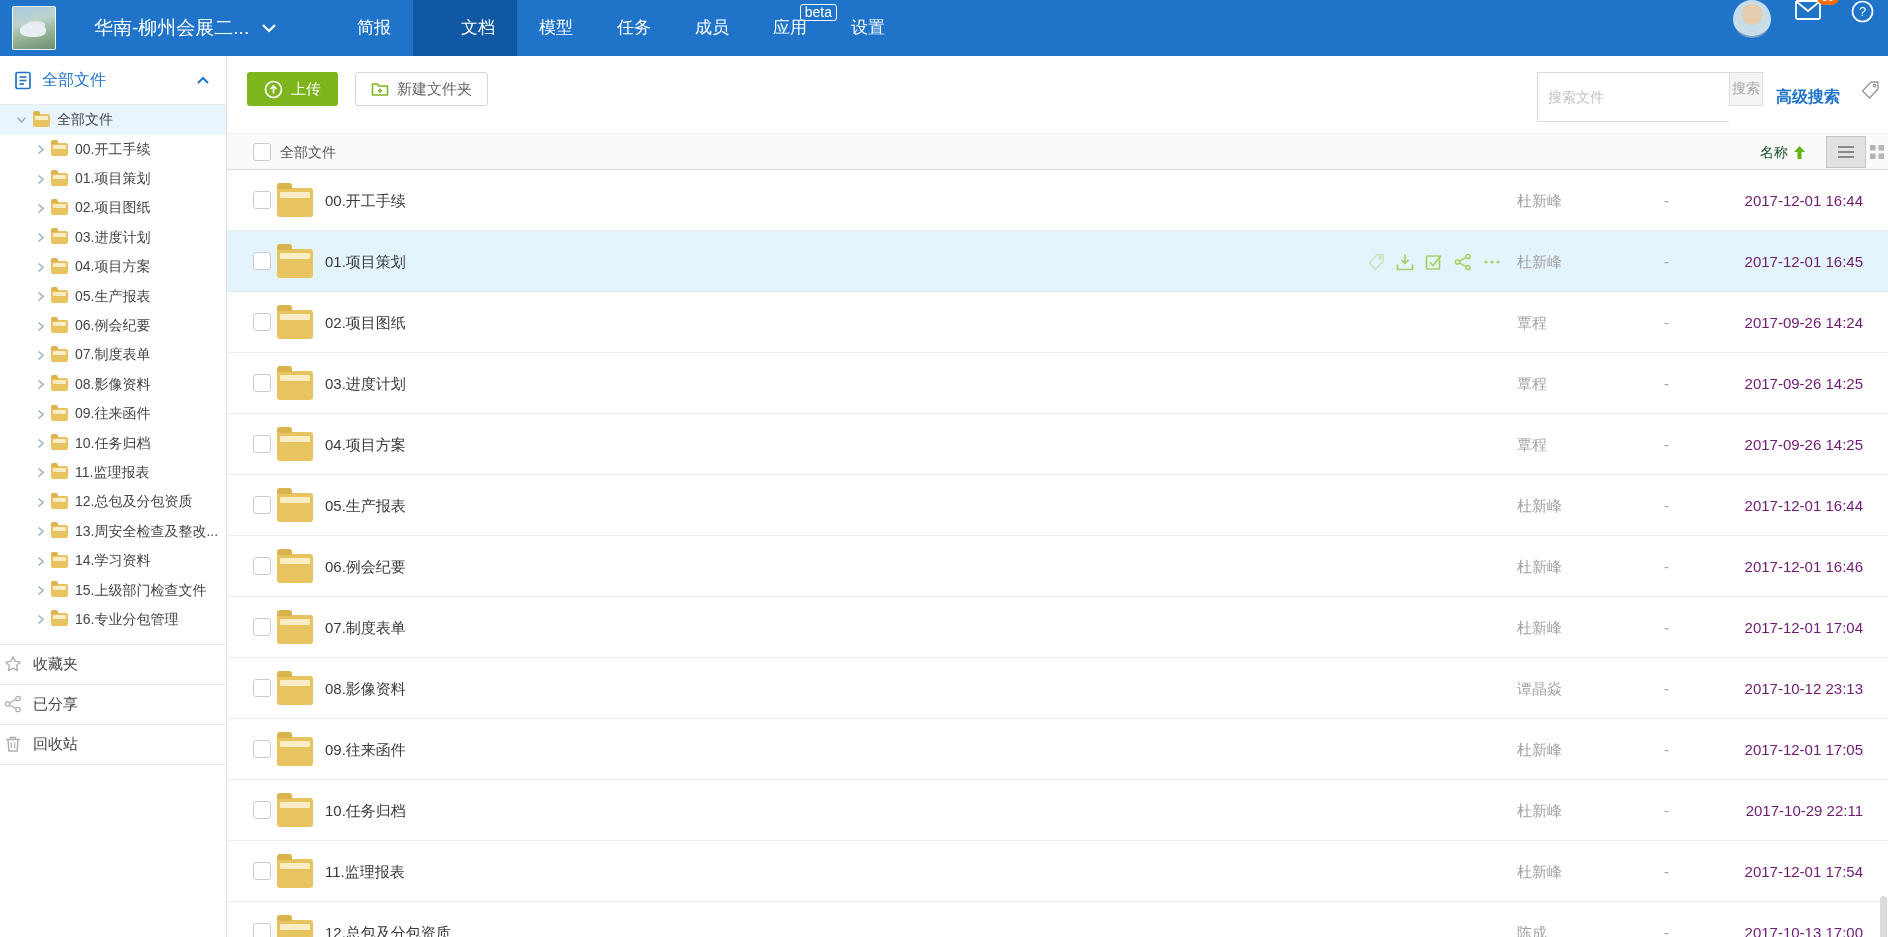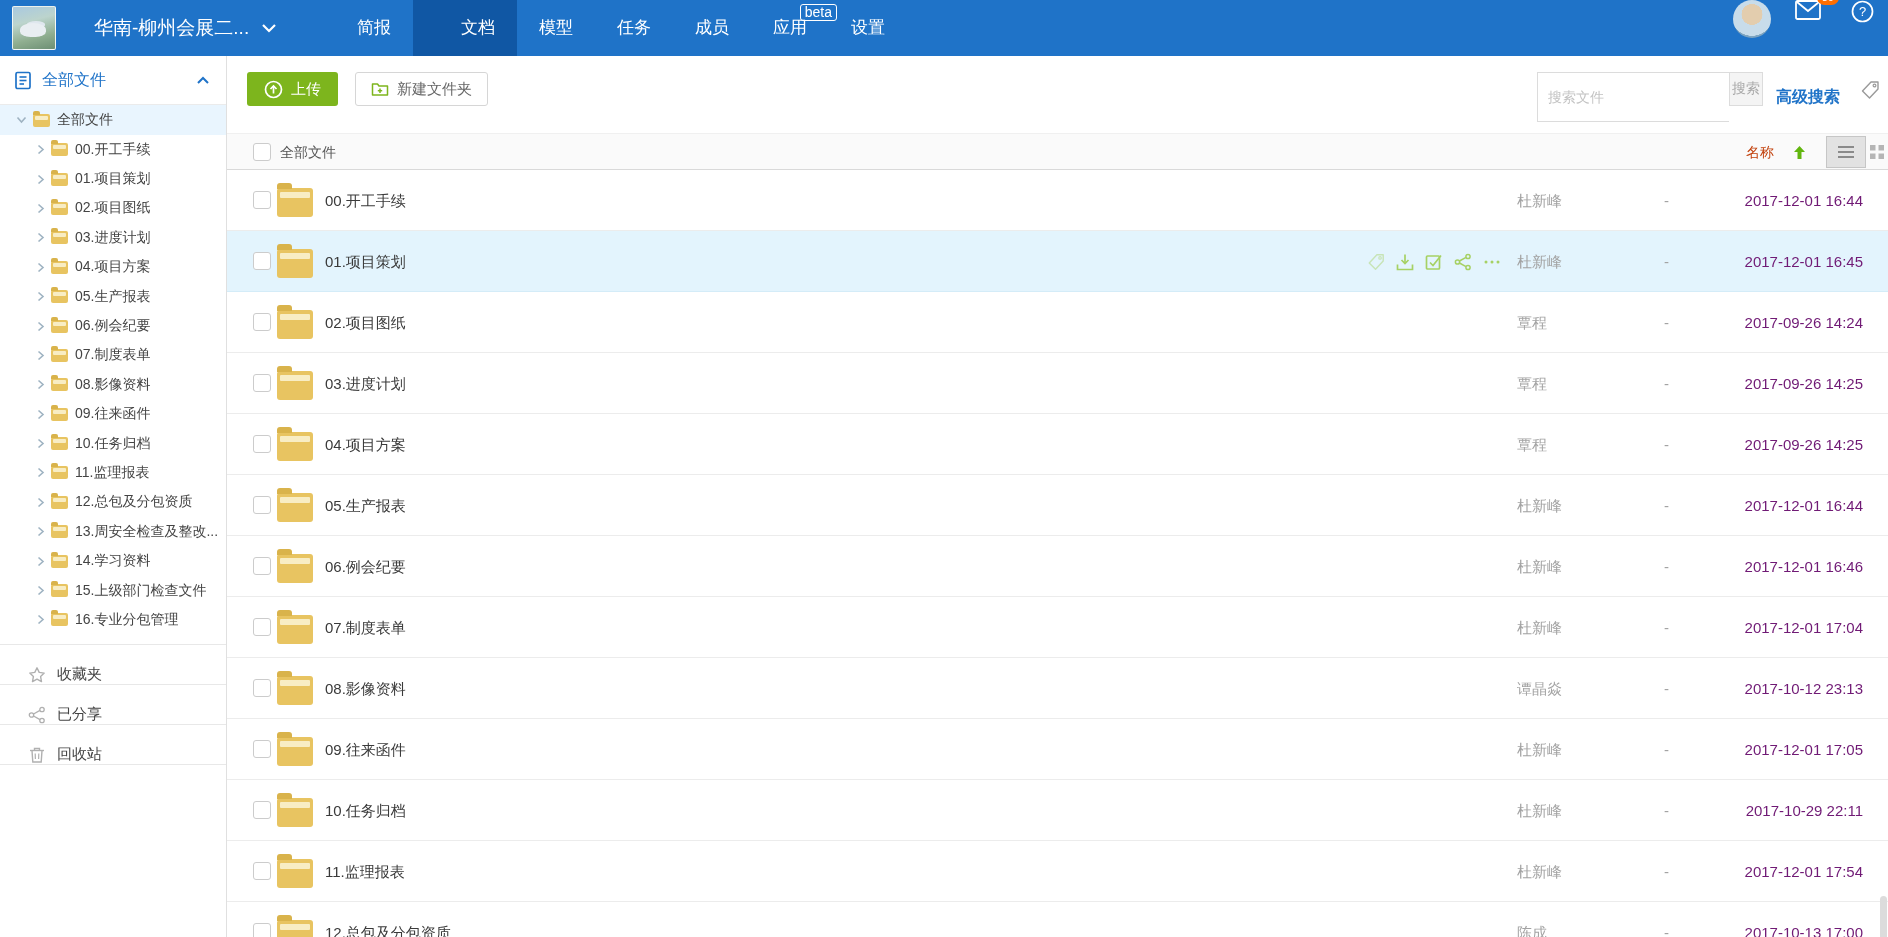--- a/index.html
+++ b/index.html
@@ -46,22 +46,22 @@
   .folder { position:relative; background:#E8C461; border-radius:2px; flex:none; }
   .folder::before { content:''; position:absolute; top:-3px; left:0; width:42%; height:4px;
     background:#D9B34B; border-radius:2px 2px 0 0; }
   .folder::after { content:''; position:absolute; top:2px; left:2px; right:2px; height:4px;
     background:#F8EDC4; border-radius:1px; }
   .folder-sm { width:17px; height:13px; margin-right:7px; }
   .folder-lg { width:36px; height:29px; border-radius:3px; }
   .folder-lg::before { height:6px; top:-5px; border-radius:3px 3px 0 0; }
   .folder-lg::after { top:4px; left:3px; right:3px; height:6px; }
   .side-divider { border-top:1px solid #e8e8e8; margin-top:9px; }
-  .shortcut { height:40px; border-bottom:1px solid #e8e8e8; display:flex; align-items:flex-end;
-    padding-left:28px; font-size:15px; color:#444; cursor:pointer; }
+  .shortcut { height:40px; border-bottom:1px solid #e8e8e8; display:flex; align-items:center;
+    padding-left:4px; font-size:15px; color:#444; cursor:pointer; }
   .shortcut svg { margin-right:11px; }
 
   
   .main { position:absolute; left:227px; top:56px; right:0; bottom:0; background:#fff; }
   .toolbar { position:relative; height:77px; }
   .btn { position:absolute; top:16px; height:34px; display:inline-flex; align-items:center;
     border-radius:3px; font-size:15px; cursor:pointer;justify-content:flex-end; }
   .btn-upload { left:20px; background:#7DB51D; color:#fff; padding:0 17px; gap:8px; border:none; }
   .btn-newfolder { left:128px; background:#fff; color:#666; padding:0 15px; gap:8px;
     border:1px solid #d6d6d6; }
@@ -76,21 +76,21 @@
     font-weight:bold; color:#1F73C8; cursor:pointer; }
   .tag-tool { position:absolute; top:24px; right:8px; cursor:pointer; }
 
   .list-header { position:absolute; top:77px; left:0; right:0; height:37px; background:#fafafa;
     border-top:1px solid #f0f0f0; border-bottom:1px solid #d9d9d9; }
   .checkbox { position:absolute; width:18px; height:18px; background:#fff;
     border:1px solid #ccc; border-radius:3px; cursor:pointer; }
   .list-header .checkbox { left:26px; top:9px; }
   .lh-label { position:absolute; left:53px; line-height:37px; font-size:14px; color:#555; }
   .sort { position:absolute; right:83px; top:0; height:37px; display:flex; align-items:center;
-    gap:20px; font-size:14px; color:#c2410c; cursor:pointer; }
+    gap:6px; font-size:14px; color:#14532d; cursor:pointer; }
   .view-btn { position:absolute; top:2px; height:32px; display:flex; align-items:center;
     justify-content:center; cursor:pointer; }
   .view-list { right:22px; width:40px; background:#e2e2e2; border:1px solid #c6c6c6; }
   .view-grid { right:0; width:22px; }
 
   .rows { position:absolute; top:114px; left:0; right:0; bottom:0; overflow:hidden; }
   .row { position:relative; height:61px; border-bottom:1px solid #ececec; }
   .row.hl { background:#E3F4FD; border-color:#d4ecf8; }
   .row .checkbox { left:26px; top:21px; }
   .row .folder-lg { position:absolute; left:50px; top:18px; }

